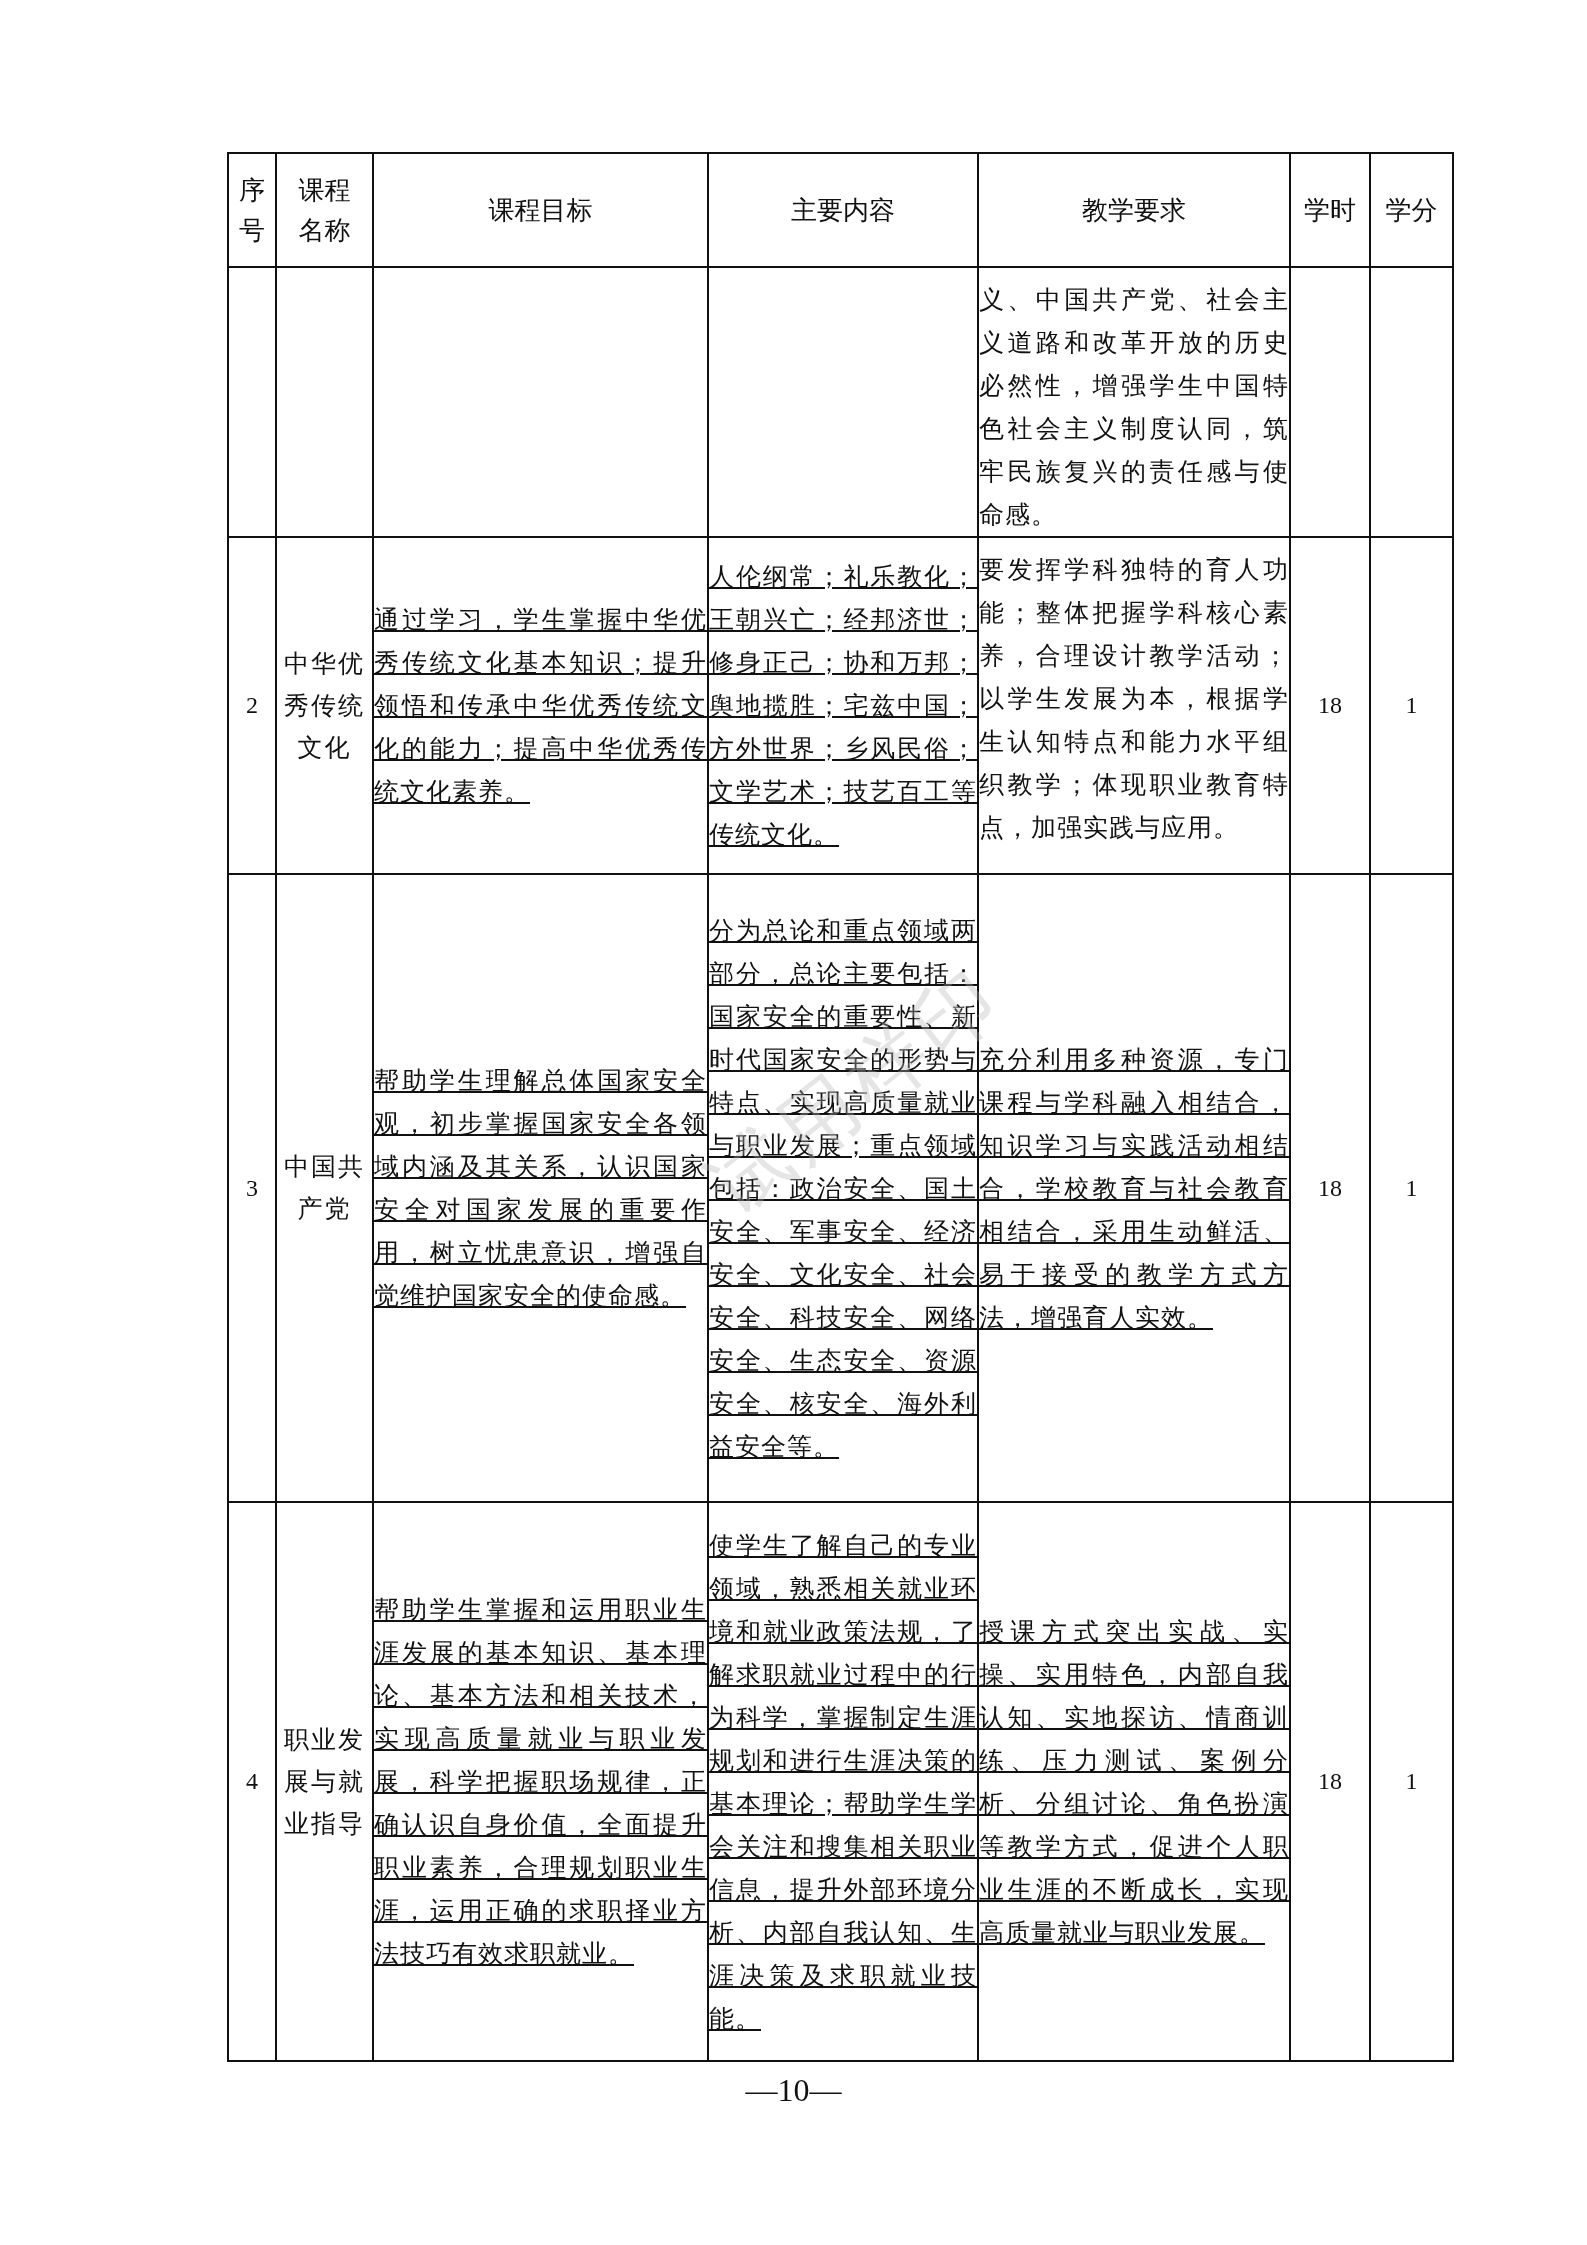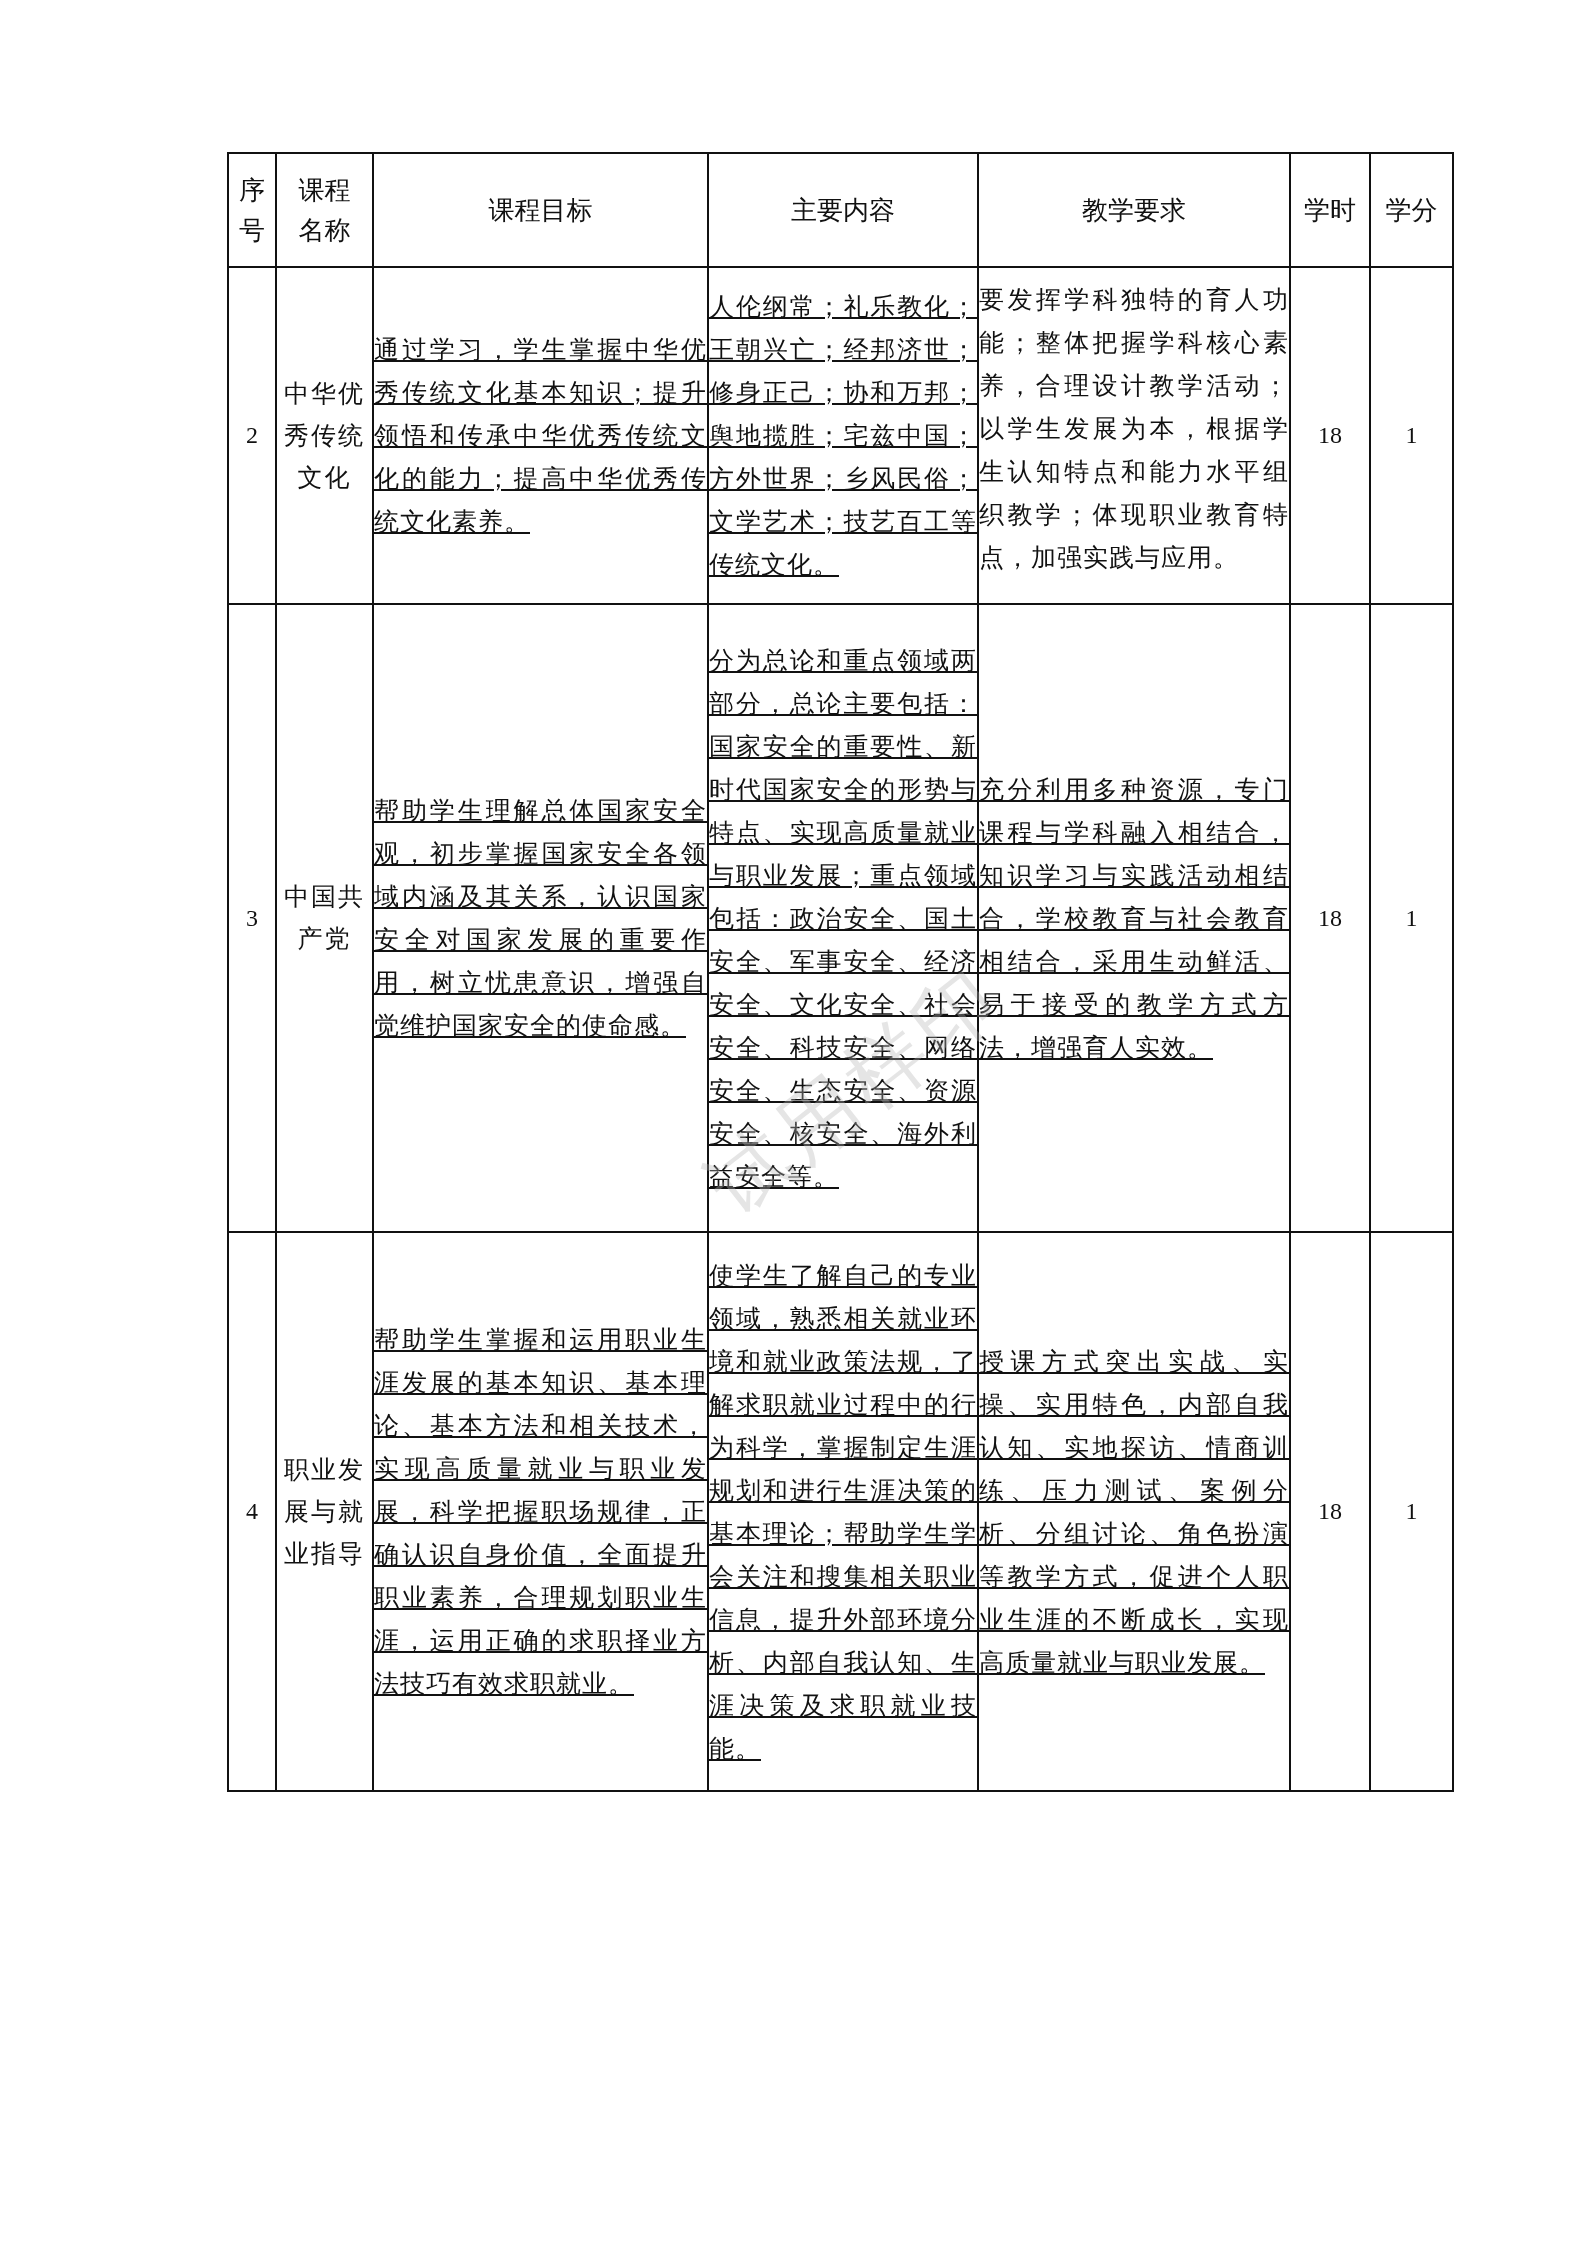--- a/index.html
+++ b/index.html
@@ -78,20 +78,29 @@
         <span class="hdr-stack">课程</span>
         <span class="hdr-stack">名称</span>
       </th>
       <th>课程目标</th>
       <th>主要内容</th>
       <th>教学要求</th>
       <th>学时</th>
       <th>学分</th>
     </tr>
 
+    <tr class="row-cont">
+      <td class="cell-num"></td>
+      <td class="cell-name"></td>
+      <td class="cell-text"></td>
+      <td class="cell-text"></td>
+      <td class="cell-text top">义、中国共产党、社会主义道路和改革开放的历史必然性，增强学生中国特色社会主义制度认同，筑牢民族复兴的责任感与使命感。</td>
+      <td class="cell-num"></td>
+      <td class="cell-num"></td>
+    </tr>
 
     <tr class="row-2">
       <td class="cell-num">2</td>
       <td class="cell-name">中华优秀传统文化</td>
       <td class="cell-text mid">通过学习，学生掌握中华优秀传统文化基本知识；提升领悟和传承中华优秀传统文化的能力；提高中华优秀传统文化素养。</td>
       <td class="cell-text mid">人伦纲常；礼乐教化；王朝兴亡；经邦济世；修身正己；协和万邦；舆地揽胜；宅兹中国；方外世界；乡风民俗；文学艺术；技艺百工等传统文化。</td>
       <td class="cell-text top">要发挥学科独特的育人功能；整体把握学科核心素养，合理设计教学活动；以学生发展为本，根据学生认知特点和能力水平组织教学；体现职业教育特点，加强实践与应用。</td>
       <td class="cell-num">18</td>
       <td class="cell-num">1</td>
     </tr>
@@ -113,13 +122,14 @@
       <td class="cell-text mid">使学生了解自己的专业领域，熟悉相关就业环境和就业政策法规，了解求职就业过程中的行为科学，掌握制定生涯规划和进行生涯决策的基本理论；帮助学生学会关注和搜集相关职业信息，提升外部环境分析、内部自我认知、生涯决策及求职就业技能。</td>
       <td class="cell-text mid">授课方式突出实战、实操、实用特色，内部自我认知、实地探访、情商训练、压力测试、案例分析、分组讨论、角色扮演等教学方式，促进个人职业生涯的不断成长，实现高质量就业与职业发展。</td>
       <td class="cell-num">18</td>
       <td class="cell-num">1</td>
     </tr>
   </tbody>
     </table>
 
   <div class="watermark">试用样印</div>
 
+  <div class="footer">—10—</div>
 </div>
 
 </body></html>

